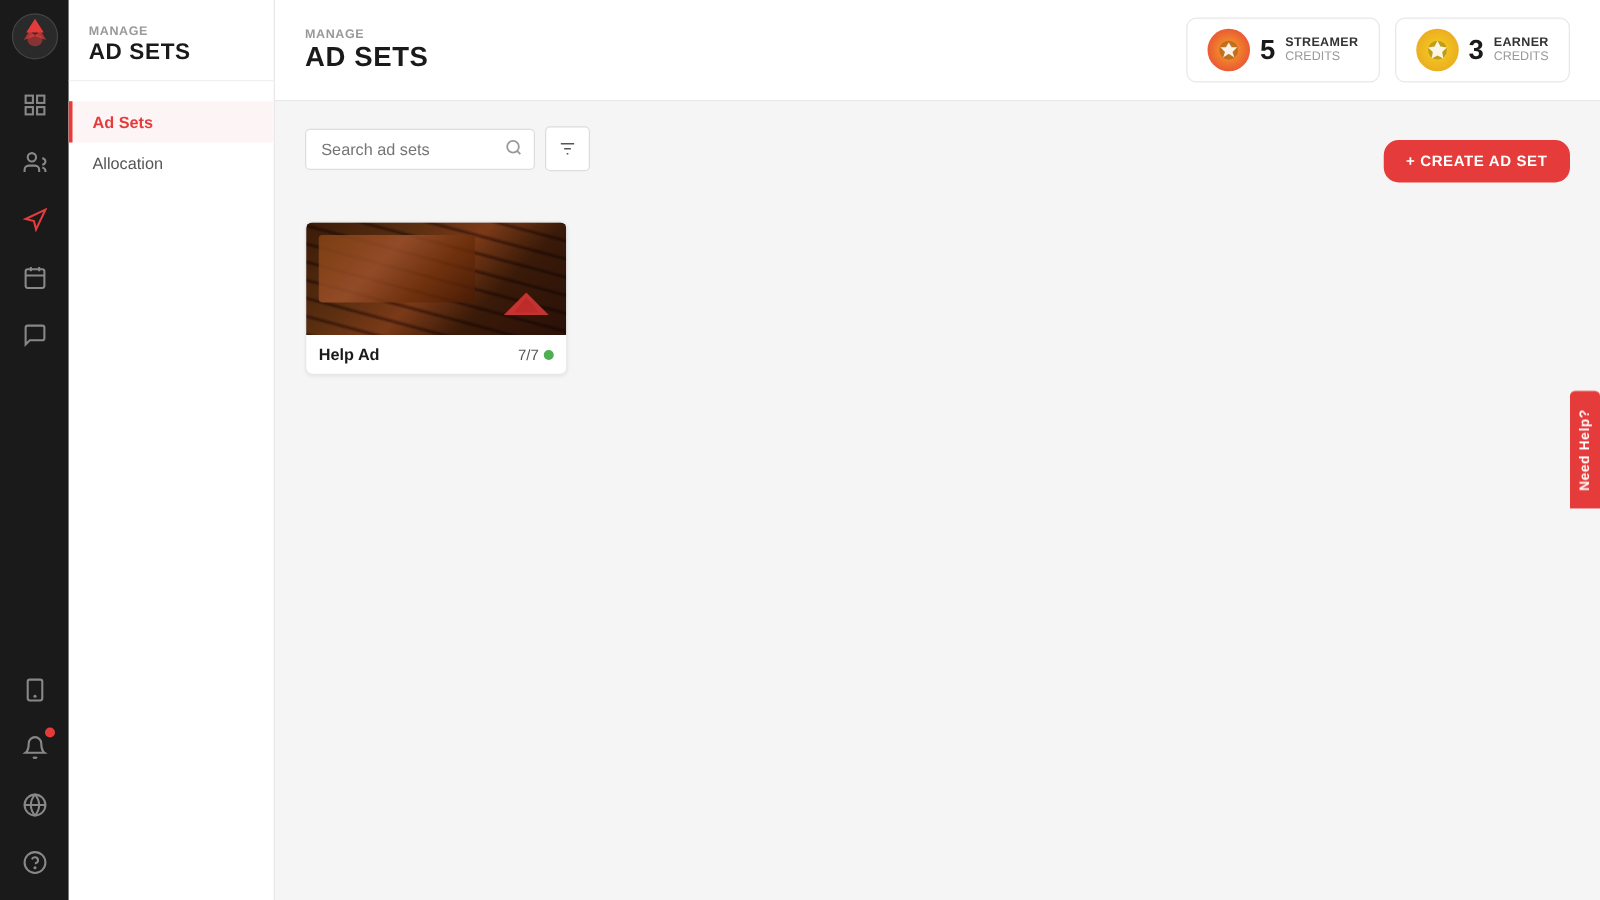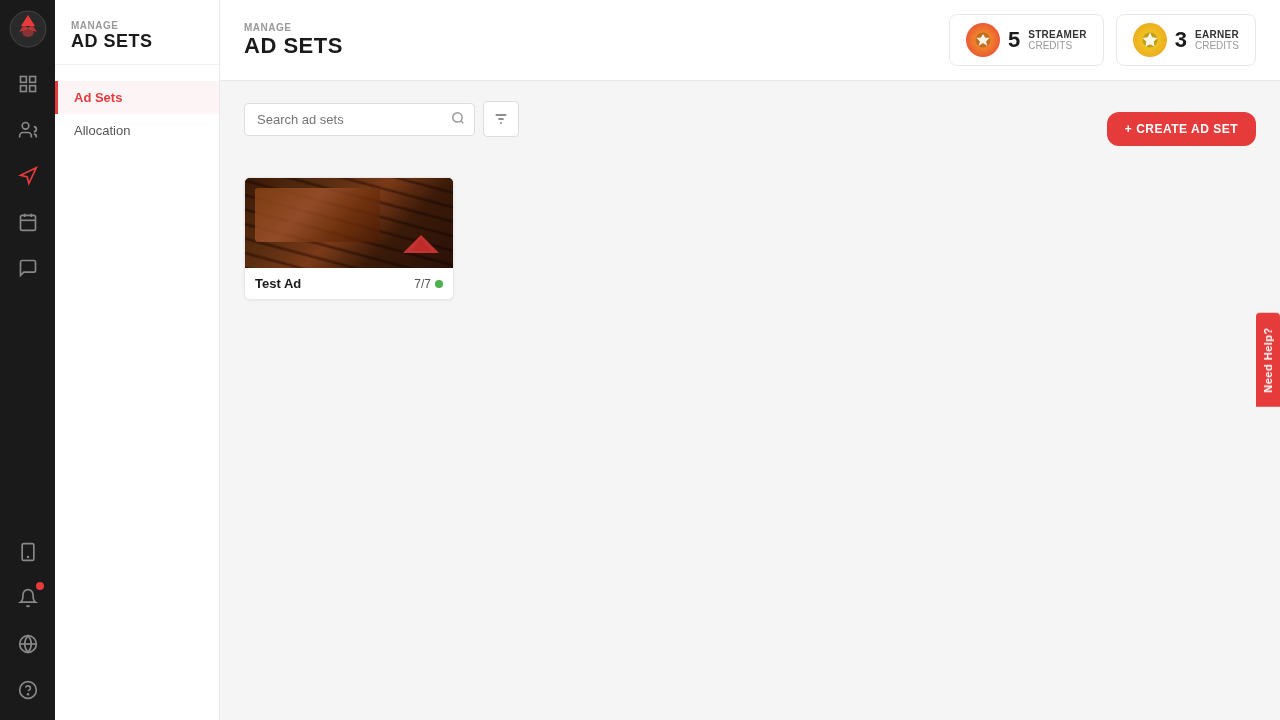--- a/index.html
+++ b/index.html
@@ -186,21 +186,21 @@
       align-items: center;
       gap: 8px;
       margin-bottom: 20px;
     }
     .search-input-wrapper {
       position: relative;
       display: flex;
       align-items: center;
     }
     .search-input {
-      width: 231px;
+      width: 184px;
       padding: 8px 32px 8px 12px;
       border: 1px solid #ddd;
       border-radius: 4px;
       font-size: 13px;
       color: #555;
       background: #fff;
       outline: none;
     }
     .search-icon-inner {
       position: absolute;
@@ -510,21 +510,21 @@
 
             <div class="ad-thumbnail-logo">
               <svg width="40" height="22" viewBox="0 0 40 22">
                 <polygon points="20,2 38,20 2,20" fill="#e63b3b" opacity="0.9"></polygon>
                 <polygon points="20,6 30,18 10,18" fill="#c82828" opacity="0.6"></polygon>
               </svg>
             </div>
           </div>
         </div>
         <div class="ad-card-info">
-          <span class="ad-card-name">Test Ad</span>
+          <span class="ad-card-name">Help Ad</span>
           <span class="ad-card-status">
             <span>7/7</span>
             <span class="status-dot"></span>
           </span>
         </div>
       </div>
     </div>
   </div>
 
   <div class="need-help">Need Help?</div>

